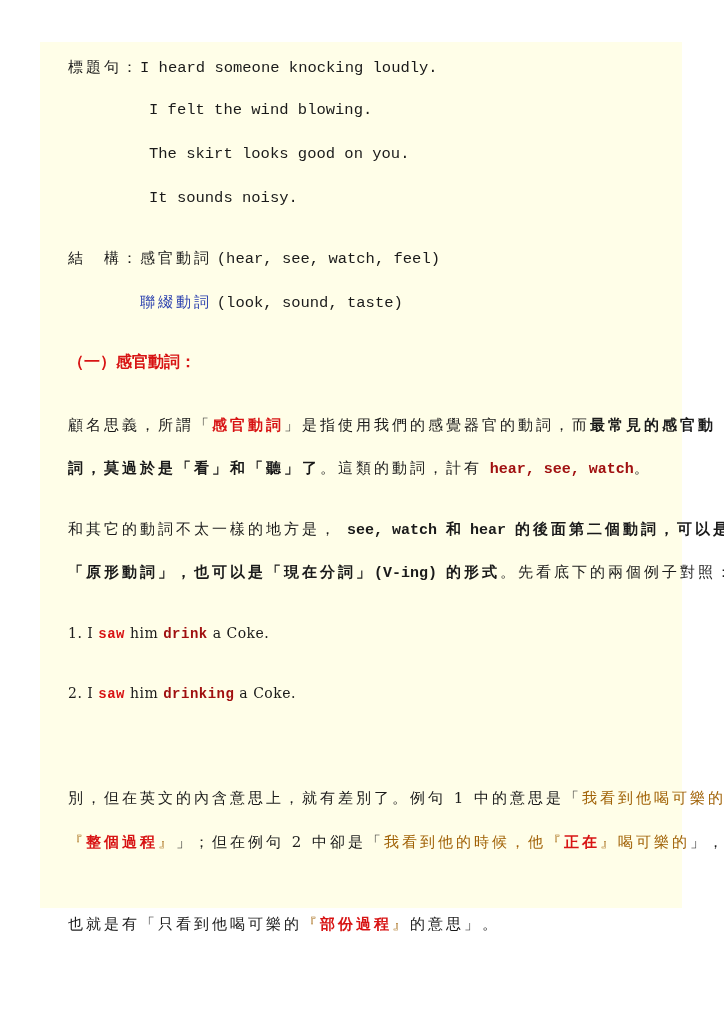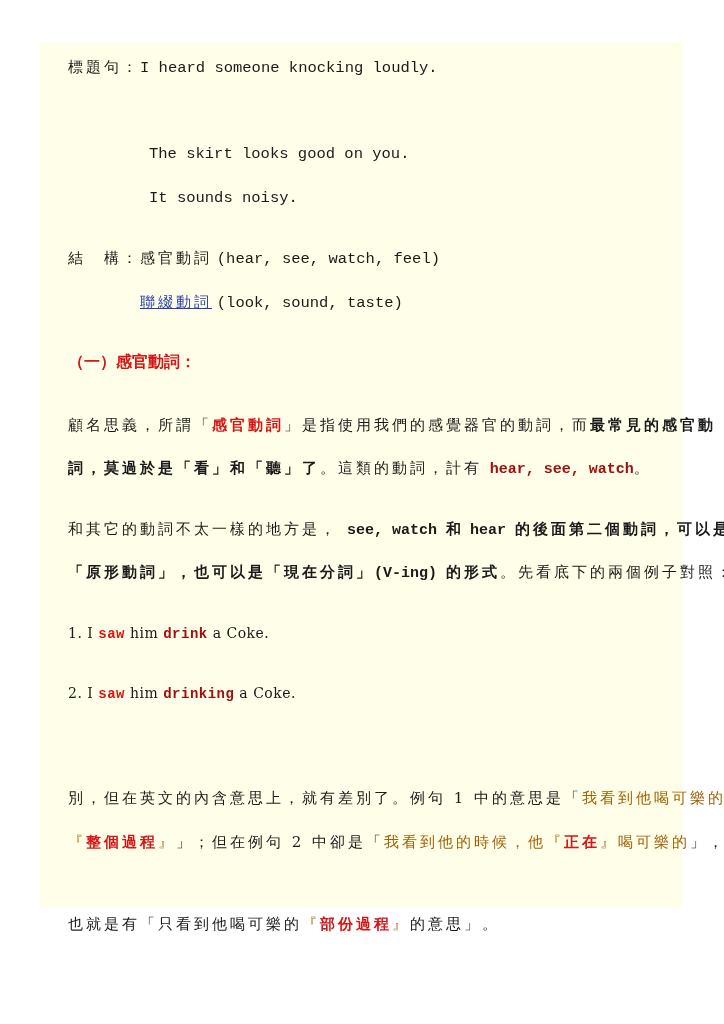--- a/index.html
+++ b/index.html
@@ -38,21 +38,20 @@
     .en {
       font-family: "Liberation Mono", "DejaVu Sans Mono", monospace;
       margin-top: 40px;
     }
     .red { color: #d81414; }
     .darkred { color: #a01010; }
     .orange { color: #a16207; }
     .b { font-weight: bold; }
     .link {
       color: #2a3fae;
-      text-decoration: underline;
       cursor: pointer;
     }
     .cjk {
       letter-spacing: 3px;
     }
     .ex {
       font-size: 14px;
       letter-spacing: 0.5px;
     }
     .ex .en-b {
@@ -61,20 +60,21 @@
     }
   </style>
 </head>
 <body>
 
 <div class="page">
 
   <div class="line" style="top:15px;">
     <span class="cjk">標題句：</span><span class="mono">I heard someone knocking loudly.</span>
   </div>
+  <div class="line mono" style="top:58px; left:81px;">I felt the wind blowing.</div>
   <div class="line mono" style="top:102px; left:81px;">The skirt looks good on you.</div>
   <div class="line mono" style="top:146px; left:81px;">It sounds noisy.</div>
 
   <div class="line" style="top:206px;">
     <span class="cjk">結　構：</span><span class="cjk">感官動詞</span> <span class="mono">(hear, see, watch, feel)</span>
   </div>
   <div class="line" style="top:250px; left:72px;">
     <span class="link cjk">聯綴動詞</span> <span class="mono">(look, sound, taste)</span>
   </div>
 

